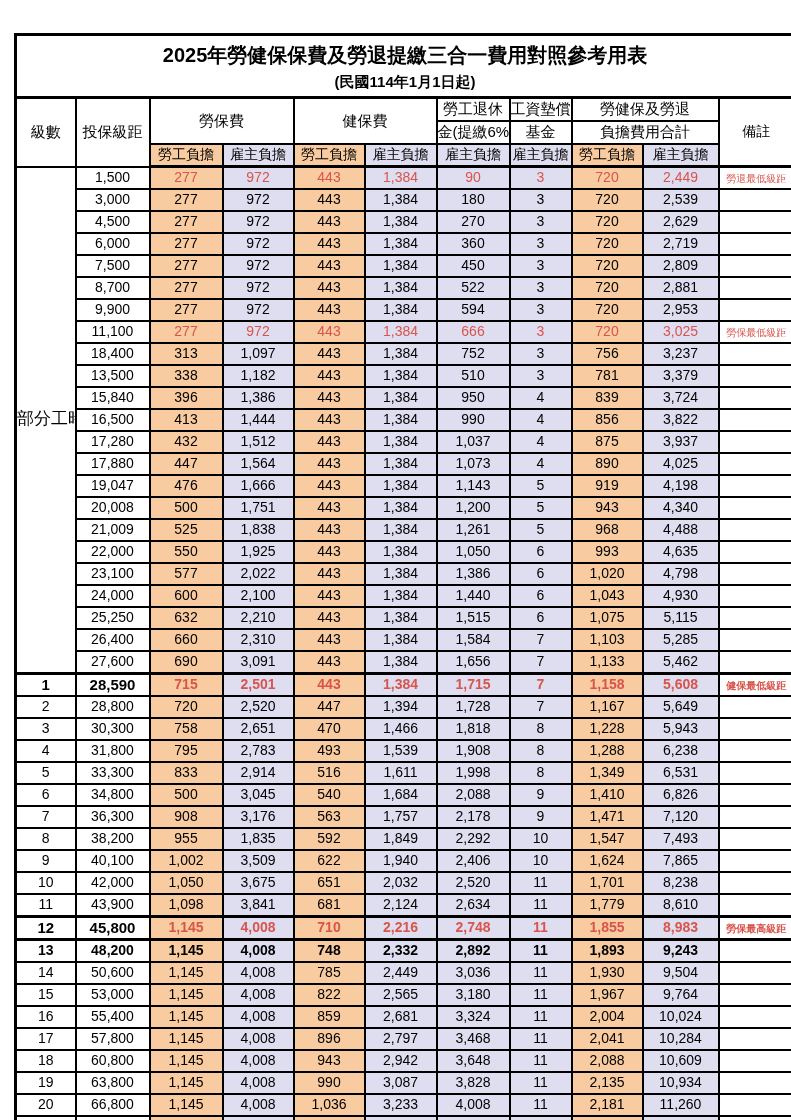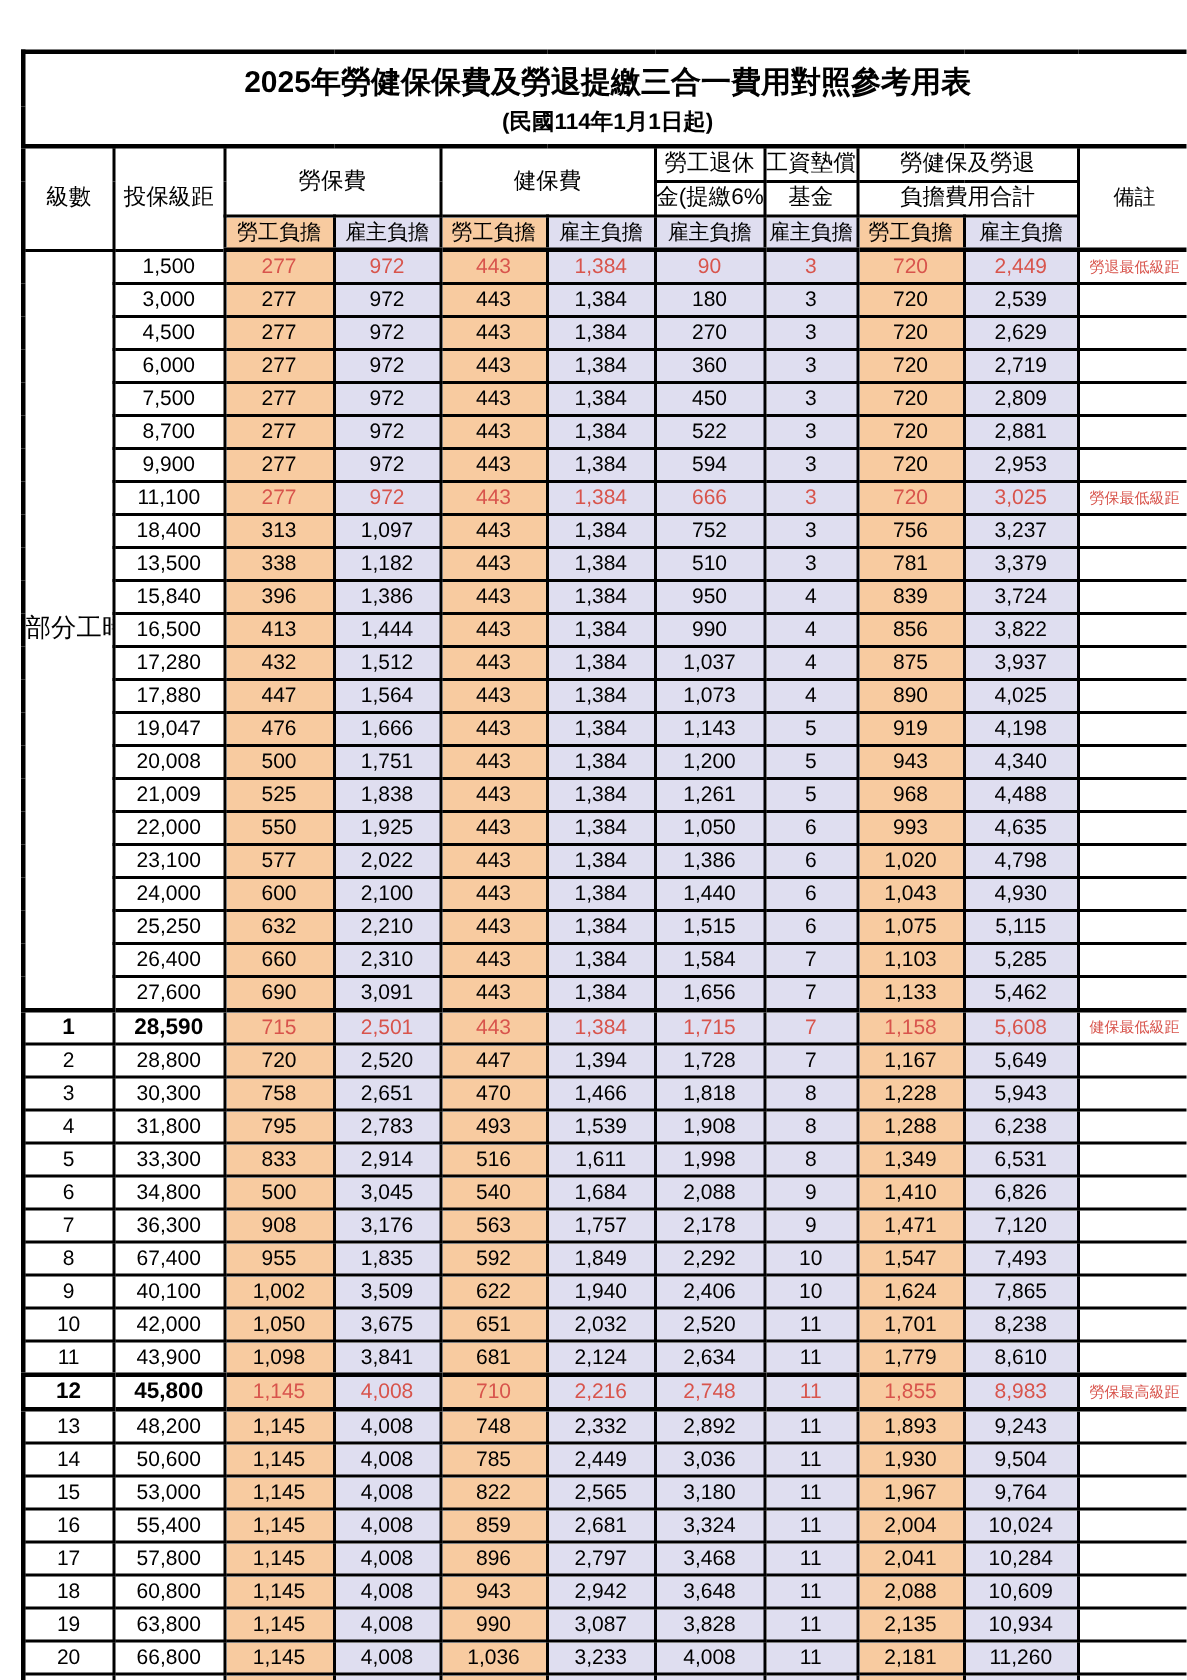--- a/index.html
+++ b/index.html
@@ -33,21 +33,21 @@
   .title-cell,.subtitle-cell{border-bottom-width:0;border-top-width:0;}
   .subtitle-cell{border-bottom-width:3px;}
   thead th{font-size:15px;}
   .sub-h{font-size:14px;height:18px;border-bottom:3px solid var(--border);}
   .emp{background:var(--emp-bg);}
   .er{background:var(--er-bg);}
   tbody td{height:18px;}
   tbody tr.hl td{color:var(--hl);margin-left:12px;}
   tbody tr.hl td.c-level,tbody tr.hl td.c-bracket,tbody tr.hl td.group{color:#000;}
   tbody tr.bold-row td.c-level,tbody tr.bold-row td.c-bracket{font-weight:bold;font-size:15px;}
-  tbody tr.heavy-top td{border-top-width:3px;}
+  tbody tr.heavy-top td{border-top-width:3px;font-weight:bold;}
   td.c-note{font-size:10px;color:var(--note);padding:0;letter-spacing:0;}
   td.group{font-size:17px;background:#fff;}
 </style>
 </head>
 <body>
 
 <div class="sheet">
   <table>
     <colgroup>
       <col class="c1">
@@ -481,21 +481,21 @@
     <td class="emp">563</td>
     <td class="er">1,757</td>
     <td class="er">2,178</td>
     <td class="er">9</td>
     <td class="emp">1,471</td>
     <td class="er">7,120</td>
     <td class="c-note"></td>
   </tr>
         <tr>
     <td class="c-level">8</td>
-    <td class="c-bracket">67,400</td>
+    <td class="c-bracket">38,200</td>
     <td class="emp">955</td>
     <td class="er">1,835</td>
     <td class="emp">592</td>
     <td class="er">1,849</td>
     <td class="er">2,292</td>
     <td class="er">10</td>
     <td class="emp">1,547</td>
     <td class="er">7,493</td>
     <td class="c-note"></td>
   </tr>

